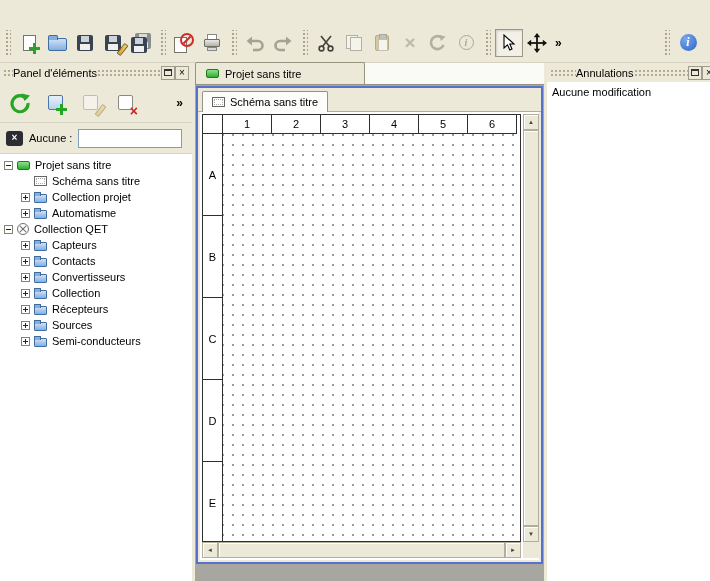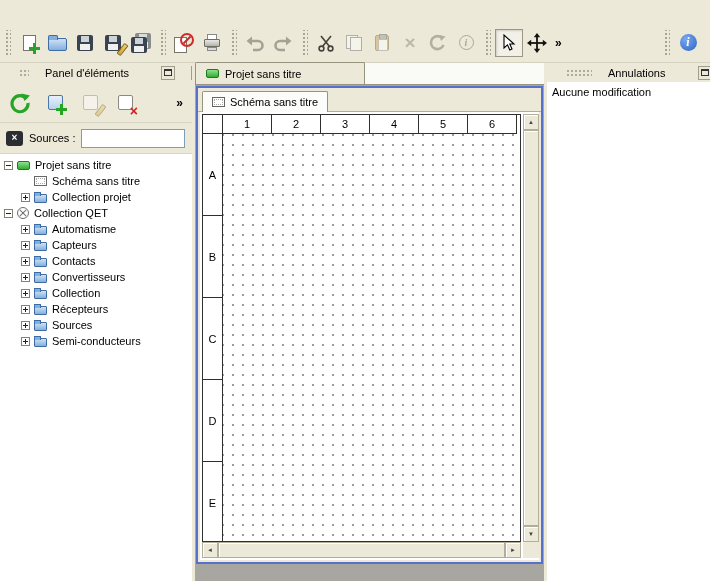--- a/index.html
+++ b/index.html
@@ -54,21 +54,21 @@
   .circle-i { width:15px; height:15px; border-radius:50%; border:1px solid #aca898; color:#aca898; display:flex; align-items:center; justify-content:center; font:italic bold 10px "Liberation Serif", serif; }
   .help-i { width:17px; height:17px; border-radius:50%; background:radial-gradient(circle at 35% 30%, #7aa9ef, #2c62c4); color:#fff; display:flex; align-items:center; justify-content:center; font:italic bold 12px "Liberation Serif", serif; }
   .ic-elbox { width:15px; height:15px; border:1px solid #4a76a8; background:linear-gradient(#e8f1fb,#b9d2ec); border-radius:2px; }
   .ic-pad { width:15px; height:15px; border:1px solid #8a8a80; background:#fff; border-radius:2px; }
   .redx { position:absolute; right:2px; bottom:0; color:#cc2222; font-weight:bold; font-size:14px; line-height:1; }
   .dim { opacity:.45; }
   .ic-filterclear { width:17px; height:15px; background:#2c2c33; border-radius:3px; color:#fff; display:flex; align-items:center; justify-content:center; flex:none; }
   .ic-filterclear i { font-style:normal; font-size:10px; font-weight:bold; line-height:1; }
 
   
-  .dock-title { position:absolute; top:0; left:16px; right:0; height:19px; display:flex; align-items:center; gap:16px; padding:0 3px; }
+  .dock-title { position:absolute; top:0; left:0; right:0; height:19px; display:flex; align-items:center; gap:0; padding:0 3px; }
   .grip { height:8px; background-image:radial-gradient(#b0ac98 1px, transparent 1.2px); background-size:4px 4px; }
   .grip.s { width:10px; flex:none; } .grip.w { width:26px; flex:none; } .grip.f { flex:1; }
   .dock-btn { width:14px; height:14px; border:1px solid #a09d8c; background:#ece9d8; display:flex; align-items:center; justify-content:center; flex:none; font-size:10px; line-height:1; }
   .float-glyph { width:8px; height:7px; border:1px solid #333; border-top-width:2px; }
   .dock-title .label { white-space:nowrap; }
 
   .left-dock { position:absolute; left:0; top:63px; width:192px; bottom:0; background:#ece9d8; }
   .lp-toolbar { position:absolute; top:20px; left:0; right:0; height:40px; display:flex; align-items:center; gap:5px; padding:0 5px; border-bottom:1px solid #d9d5c5; }
   .lp-btn { width:30px; height:30px; position:relative; display:flex; align-items:center; justify-content:center; flex:none; }
   .lp-chevron { margin-left:auto; font-weight:bold; font-size:12px; padding-right:4px; }
@@ -271,49 +271,49 @@
         <span class="ic-pad"></span>
         <span class="redx">×</span>
       </button>
       <span class="lp-chevron">»</span>
     </div>
 
     <div class="lp-filter">
       <span class="ic-filterclear">
           <i>×</i>
         </span>
-      <span>Sources :</span>
+      <span>Aucune :</span>
       <input class="filter-input" type="text" value="" style="">
     </div>
 
     <div class="tree">
       <div class="tree-row lvl0">
         <span class="expander"></span>
         <span class="tree-icon ic-proj"></span>
         <span>Projet sans titre</span>
       </div>
       <div class="tree-row lvl1">
         <span class="expander hid"></span>
         <span class="tree-icon ic-schema"></span>
         <span>Schéma sans titre</span>
       </div>
       <div class="tree-row lvl1">
         <span class="expander plus"></span>
         <span class="tree-icon ic-folder"></span>
         <span>Collection projet</span>
       </div>
+      <div class="tree-row lvl1">
+        <span class="expander plus"></span>
+        <span class="tree-icon ic-folder"></span>
+        <span>Automatisme</span>
+      </div>
       <div class="tree-row lvl0">
         <span class="expander"></span>
         <span class="tree-icon ic-qet"></span>
         <span>Collection QET</span>
-      </div>
-      <div class="tree-row lvl1">
-        <span class="expander plus"></span>
-        <span class="tree-icon ic-folder"></span>
-        <span>Automatisme</span>
       </div>
       <div class="tree-row lvl1">
         <span class="expander plus"></span>
         <span class="tree-icon ic-folder"></span>
         <span>Capteurs</span>
       </div>
       <div class="tree-row lvl1">
         <span class="expander plus"></span>
         <span class="tree-icon ic-folder"></span>
         <span>Contacts</span>

